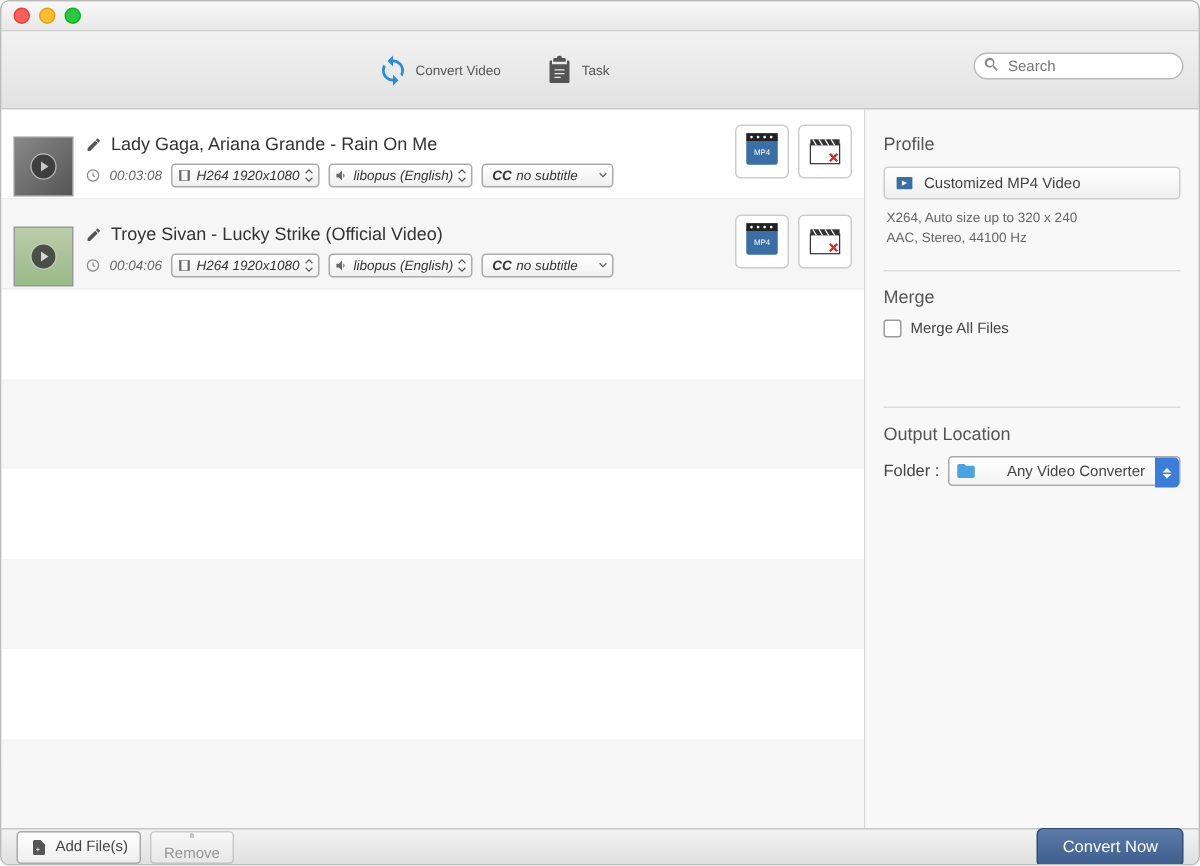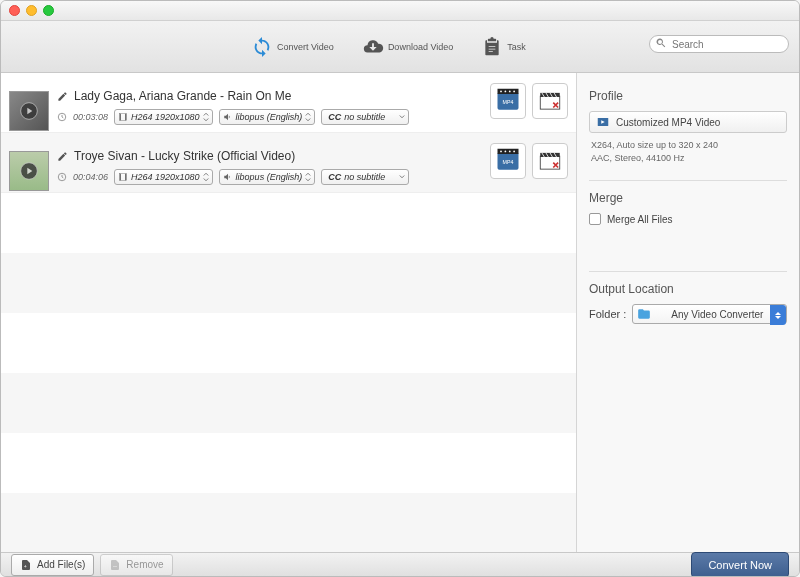--- a/index.html
+++ b/index.html
@@ -57,21 +57,21 @@
 .output-sel { flex:1; height: 20px; border: 1px solid #aaa; border-radius: 3px; background: linear-gradient(#fff,#f4f4f4); display:flex; align-items:center; padding:0 4px; gap:20px; font-size:10px; position:relative; }
 .output-sel .blu { position:absolute; right:0; top:0; width:16px; height:20px; background:#3b7dd8; border-radius:0 3px 3px 0; display:flex; flex-direction:column; align-items:center; justify-content:center; }
 .output-sel .blu::before,.output-sel .blu::after{content:"";border-left:3px solid transparent;border-right:3px solid transparent;}
 .output-sel .blu::before{border-bottom:3px solid #fff;margin-bottom:1px;}
 .output-sel .blu::after{border-top:3px solid #fff;}
 
 
 .footer { height: 24px; background: linear-gradient(#f2f2f2,#e0e0e0); border-top: 1px solid #c8c8c8; display: flex; align-items: center; padding: 0 10px; }
 .fbtn { height: 22px; border: 1px solid #aaa; background: linear-gradient(#fff,#eee); border-radius: 3px; padding: 0 8px; display: flex; align-items: center; gap: 5px; font-size: 10px; color: #444; cursor:pointer; }
 .fbtn.disabled { opacity: 0.5; cursor: default; }
-.fbtn + .fbtn { margin-left: 6px; }
+.fbtn + .fbtn { margin-left: 6px; flex-direction: column; }
 .fbtn .fic { width:12px; height:12px; }
 .convert-btn { margin-left: auto; height: 26px; background: linear-gradient(#5b7aa8,#3d5e8e); border: 1px solid #2d4a75; color: #fff; border-radius: 4px; padding: 0 16px; font-size: 11px; cursor:pointer; }
 </style>
 </head>
 <body>
 
 <div class="window">
   <div class="titlebar">
     <div class="traffic">
       <div class="tl close"></div>
@@ -82,28 +82,20 @@
 
   <div class="toolbar">
     <div class="tool-group">
       <div class="tool-item">
         <div class="ico">
           <svg viewBox="0 0 24 24" width="22" height="22">
               <path fill="#2b8bd6" d="M12 4V1L8 5l4 4V6c3.3 0 6 2.7 6 6 0 1-.3 2-.7 2.8l1.5 1.5C19.5 15 20 13.6 20 12c0-4.4-3.6-8-8-8zm0 14c-3.3 0-6-2.7-6-6 0-1 .3-2 .7-2.8L5.2 7.7C4.5 9 4 10.4 4 12c0 4.4 3.6 8 8 8v3l4-4-4-4v3z"></path>
             </svg>
         </div>
         <span>Convert Video</span>
-      </div>
-      <div class="tool-item">
-        <div class="ico">
-          <svg viewBox="0 0 24 24" width="22" height="22">
-              <path fill="#555" d="M19 18H6a4 4 0 010-8 6 6 0 0111.6-1.5A4.5 4.5 0 0119 18zm-7-2l4-4h-3V8h-2v4H8l4 4z"></path>
-            </svg>
-        </div>
-        <span>Download Video</span>
       </div>
       <div class="tool-item">
         <div class="ico">
           <svg viewBox="0 0 24 24" width="20" height="20">
               <path fill="#555" d="M16 2h-2a2 2 0 00-4 0H8a1 1 0 00-1 1v2h10V3a1 1 0 00-1-1zM6 4H5a1 1 0 00-1 1v16a1 1 0 001 1h14a1 1 0 001-1V5a1 1 0 00-1-1h-1v3H6V4zm2 7h8v1H8v-1zm0 3h8v1H8v-1zm0 3h5v1H8v-1z"></path>
             </svg>
         </div>
         <span>Task</span>
       </div>
     </div>

